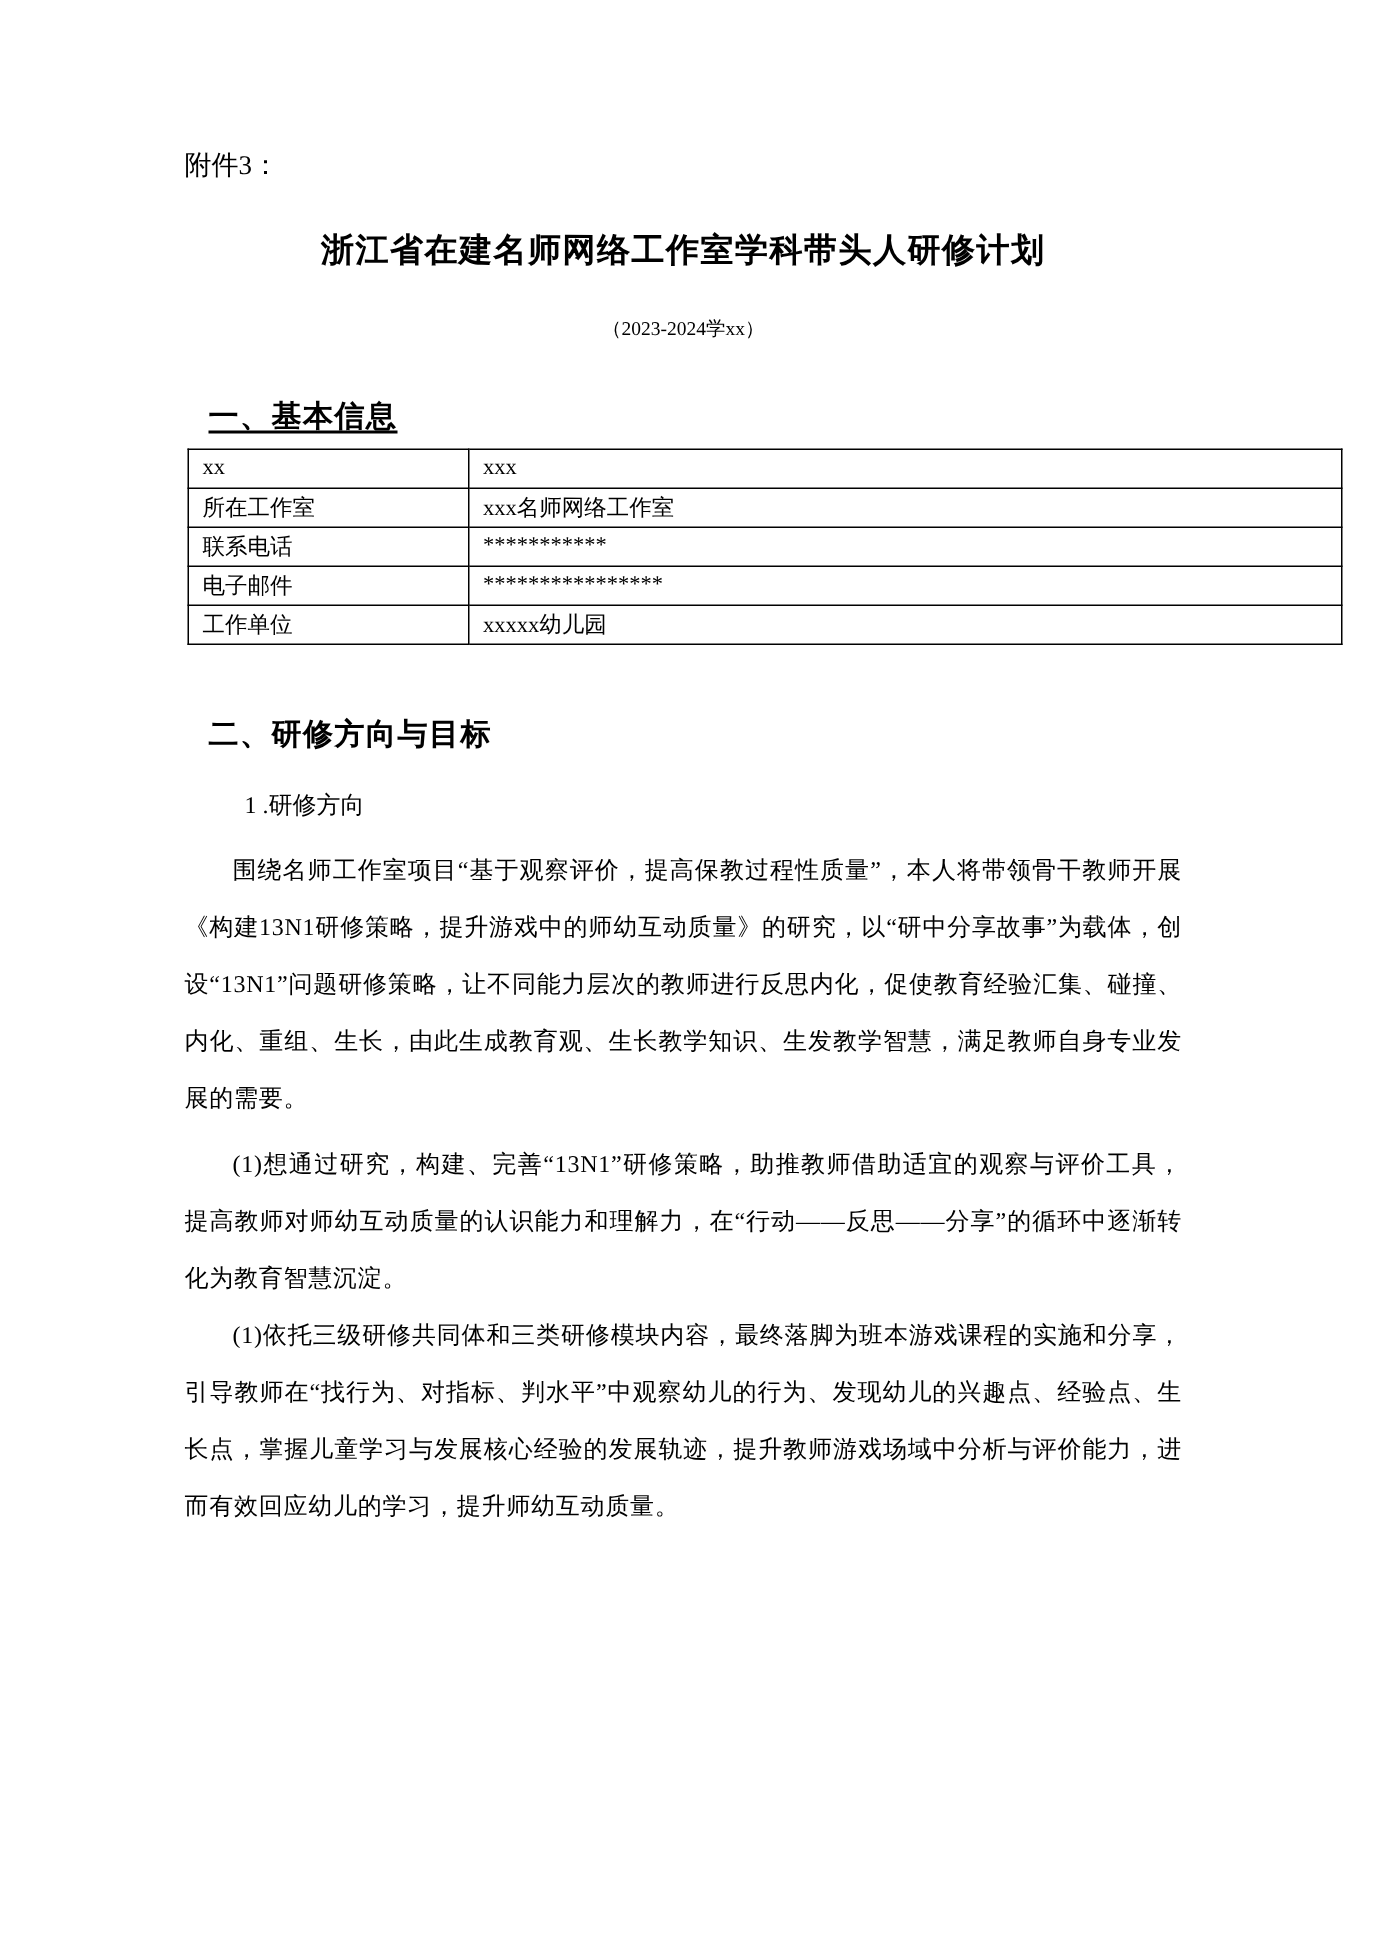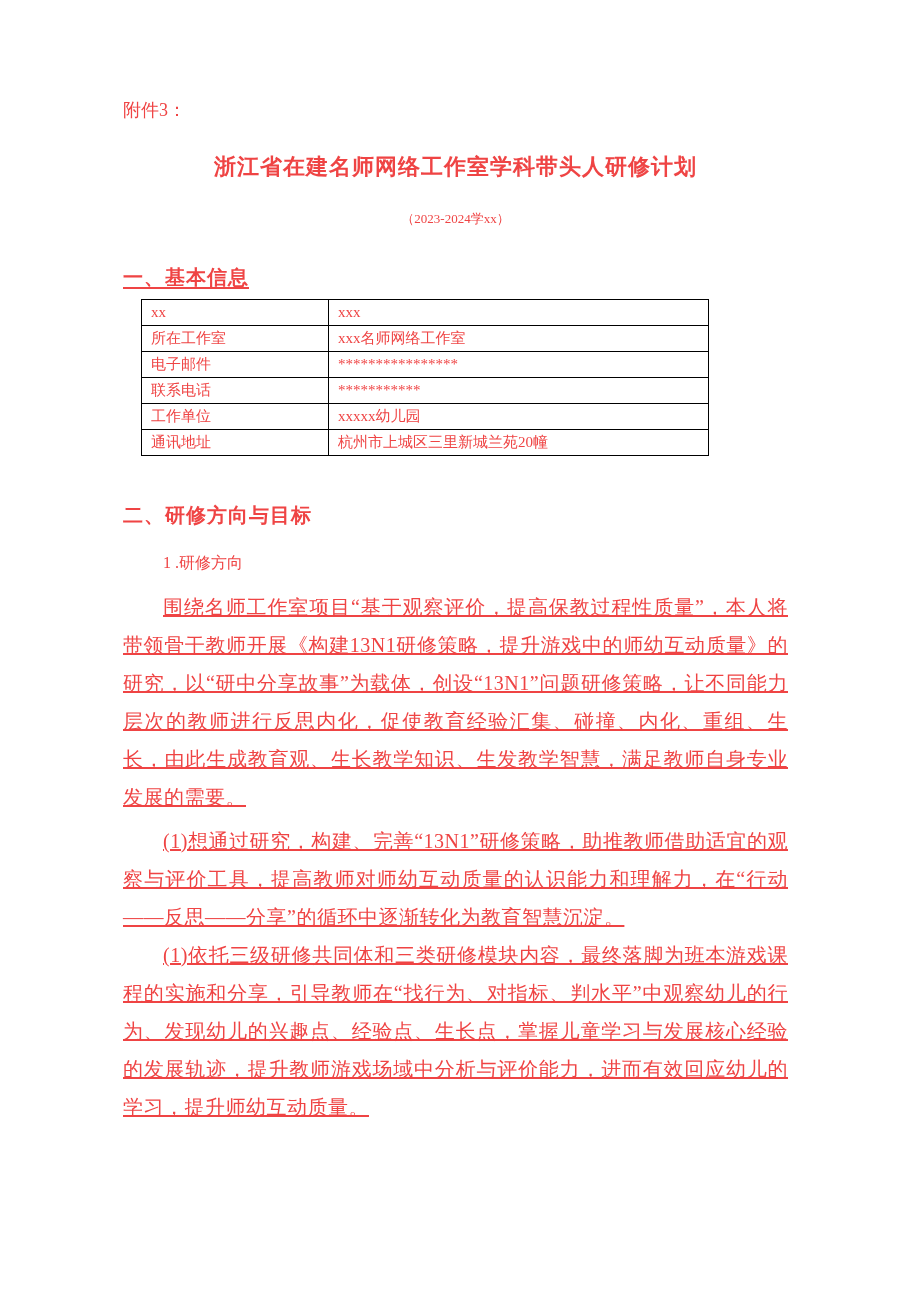--- a/index.html
+++ b/index.html
@@ -6,21 +6,21 @@
     margin: 0;
     padding: 0;
     background: #ffffff;
   }
   .page {
     position: relative;
     width: 920px;
     height: 1301px;
     box-sizing: border-box;
     background: #ffffff;
-    color: #ef4444;
+    color: #000000;
     font-family: "Liberation Serif", "DejaVu Serif", serif;
     padding: 98px 132px 40px 123px;
     overflow: hidden;
   }
   .attachment {
     font-size: 18px;
     margin: 0 0 30px 0;
   }
   .doc-title {
     font-size: 22px;
@@ -31,31 +31,31 @@
   }
   .doc-subtitle {
     font-size: 13px;
     text-align: center;
     margin: 0 0 36px 0;
   }
   .section-heading {
     font-size: 20px;
     font-weight: bold;
     letter-spacing: 1px;
-    margin: 0 0 8px 0;
+    margin: 0 0 8px 16px;
   }
   .section-heading .underlined {
     text-decoration: underline;
     text-underline-offset: 3px;
   }
   table.info-table {
     border-collapse: collapse;
-    width: 568px;
+    width: 770px;
     table-layout: fixed;
-    margin: 6px 0 0 18px;
+    margin: 6px 0 0 2px;
   }
   td.cell {
     border: 1px solid #000000;
     font-size: 15px;
     height: 23px;
     padding: 1px 9px;
     vertical-align: middle;
     overflow: hidden;
     white-space: nowrap;
   }
@@ -66,27 +66,26 @@
   }
   .sub-heading {
     font-size: 16px;
     margin: 32px 0 14px 40px;
   }
   .sub-heading.first {
     margin-top: 24px;
     font-family: Liberation Serif, serif;
   }
   .body-para {
-    font-size: 20px;
+    font-size: 16px;
     line-height: 38px;
     text-align: justify;
     text-indent: 2em;
     margin: 0 0 6px 0;
     letter-spacing: 0.5px;
-    text-decoration: underline;
   }
   .body-para.goal-para {
     margin-bottom: 0;
   }
 </style>
 </head>
 <body>
 
 <div class="page">
 
@@ -104,34 +103,30 @@
     <tbody>
         <tr>
           <td class="cell label-cell">xx</td>
           <td class="cell value-cell">xxx</td>
         </tr>
         <tr>
           <td class="cell label-cell">所在工作室</td>
           <td class="cell value-cell">xxx名师网络工作室</td>
         </tr>
         <tr>
+          <td class="cell label-cell">联系电话</td>
+          <td class="cell value-cell">***********</td>
+        </tr>
+        <tr>
           <td class="cell label-cell">电子邮件</td>
           <td class="cell value-cell">****************</td>
         </tr>
         <tr>
-          <td class="cell label-cell">联系电话</td>
-          <td class="cell value-cell">***********</td>
-        </tr>
-        <tr>
           <td class="cell label-cell">工作单位</td>
           <td class="cell value-cell">xxxxx幼儿园</td>
-        </tr>
-        <tr>
-          <td class="cell label-cell">通讯地址</td>
-          <td class="cell value-cell">杭州市上城区三里新城兰苑20幢</td>
         </tr>
       </tbody>
   </table>
 
   <div class="section2">
     <div class="section-heading">二、研修方向与目标</div>
 
     <div class="sub-heading first">1 .研修方向</div>
 
     <p class="body-para">围绕名师工作室项目“基于观察评价，提高保教过程性质量”，本人将带领骨干教师开展《构建13N1研修策略，提升游戏中的师幼互动质量》的研究，以“研中分享故事”为载体，创设“13N1”问题研修策略，让不同能力层次的教师进行反思内化，促使教育经验汇集、碰撞、内化、重组、生长，由此生成教育观、生长教学知识、生发教学智慧，满足教师自身专业发展的需要。</p>

